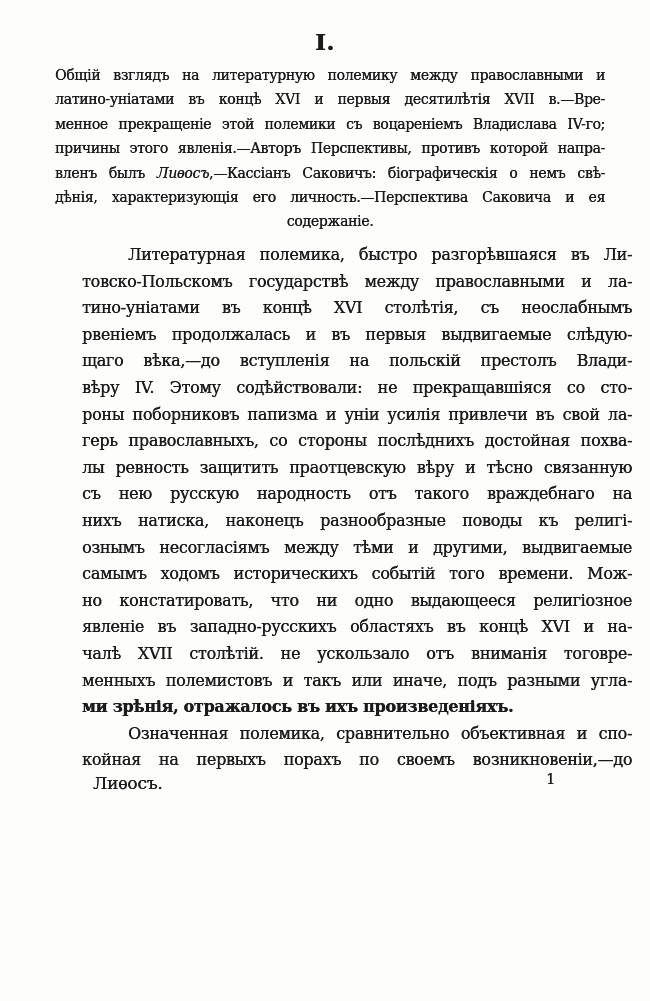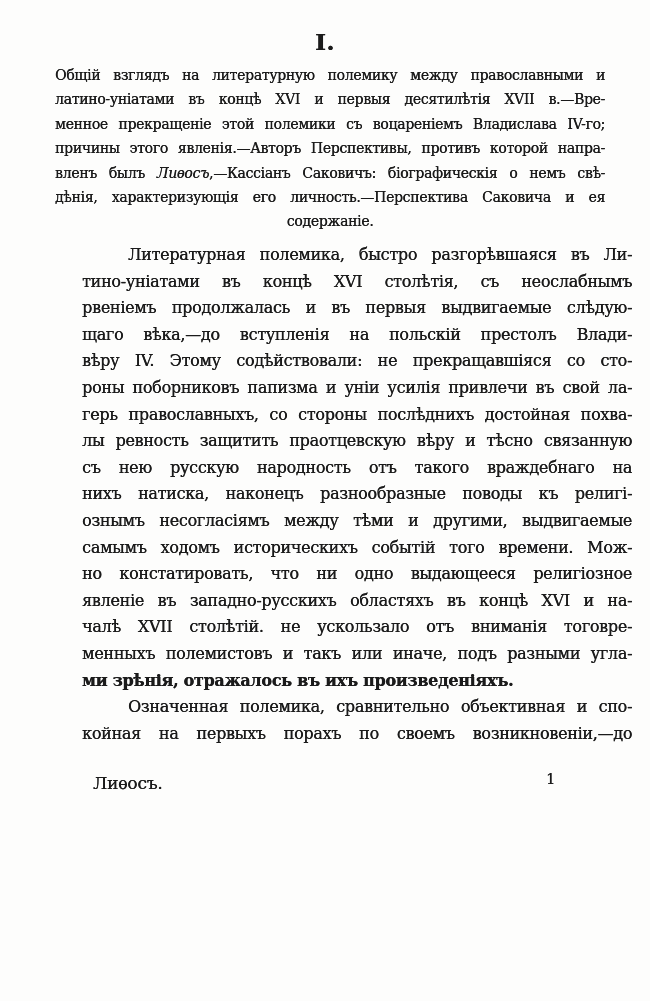--- a/index.html
+++ b/index.html
@@ -99,20 +99,21 @@
     <div class="sline">менное прекращеніе этой полемики съ воцареніемъ Владислава IV-го;</div>
     <div class="sline">причины этого явленія.—Авторъ Перспективы, противъ которой напра-</div>
     <div class="sline"><span>вленъ былъ </span><em class="book-title">Лиѳосъ</em><span>,—Кассіанъ Саковичъ: біографическія о немъ свѣ-</span></div>
     <div class="sline">дѣнія, характеризующія его личность.—Перспектива Саковича и ея</div>
     <div class="sline sline-center">содержаніе.</div>
   </div>
 
   <div class="body-text">
     <div>
       <div class="bline indent">Литературная полемика, быстро разгорѣвшаяся въ Ли-</div>
+      <div class="bline">товско-Польскомъ государствѣ между православными и ла-</div>
       <div class="bline">тино-уніатами въ концѣ XVI столѣтія, съ неослабнымъ</div>
       <div class="bline">рвеніемъ продолжалась и въ первыя выдвигаемые слѣдую-</div>
       <div class="bline">щаго вѣка,—до вступленія на польскій престолъ Влади-</div>
       <div class="bline">вѣру IV. Этому содѣйствовали: не прекращавшіяся со сто-</div>
       <div class="bline">роны поборниковъ папизма и уніи усилія привлечи въ свой ла-</div>
       <div class="bline">герь православныхъ, со стороны послѣднихъ достойная похва-</div>
       <div class="bline">лы ревность защитить праотцевскую вѣру и тѣсно связанную</div>
       <div class="bline">съ нею русскую народность отъ такого враждебнаго на</div>
       <div class="bline">нихъ натиска, наконецъ разнообразные поводы къ религі-</div>
       <div class="bline">ознымъ несогласіямъ между тѣми и другими, выдвигаемые</div>

